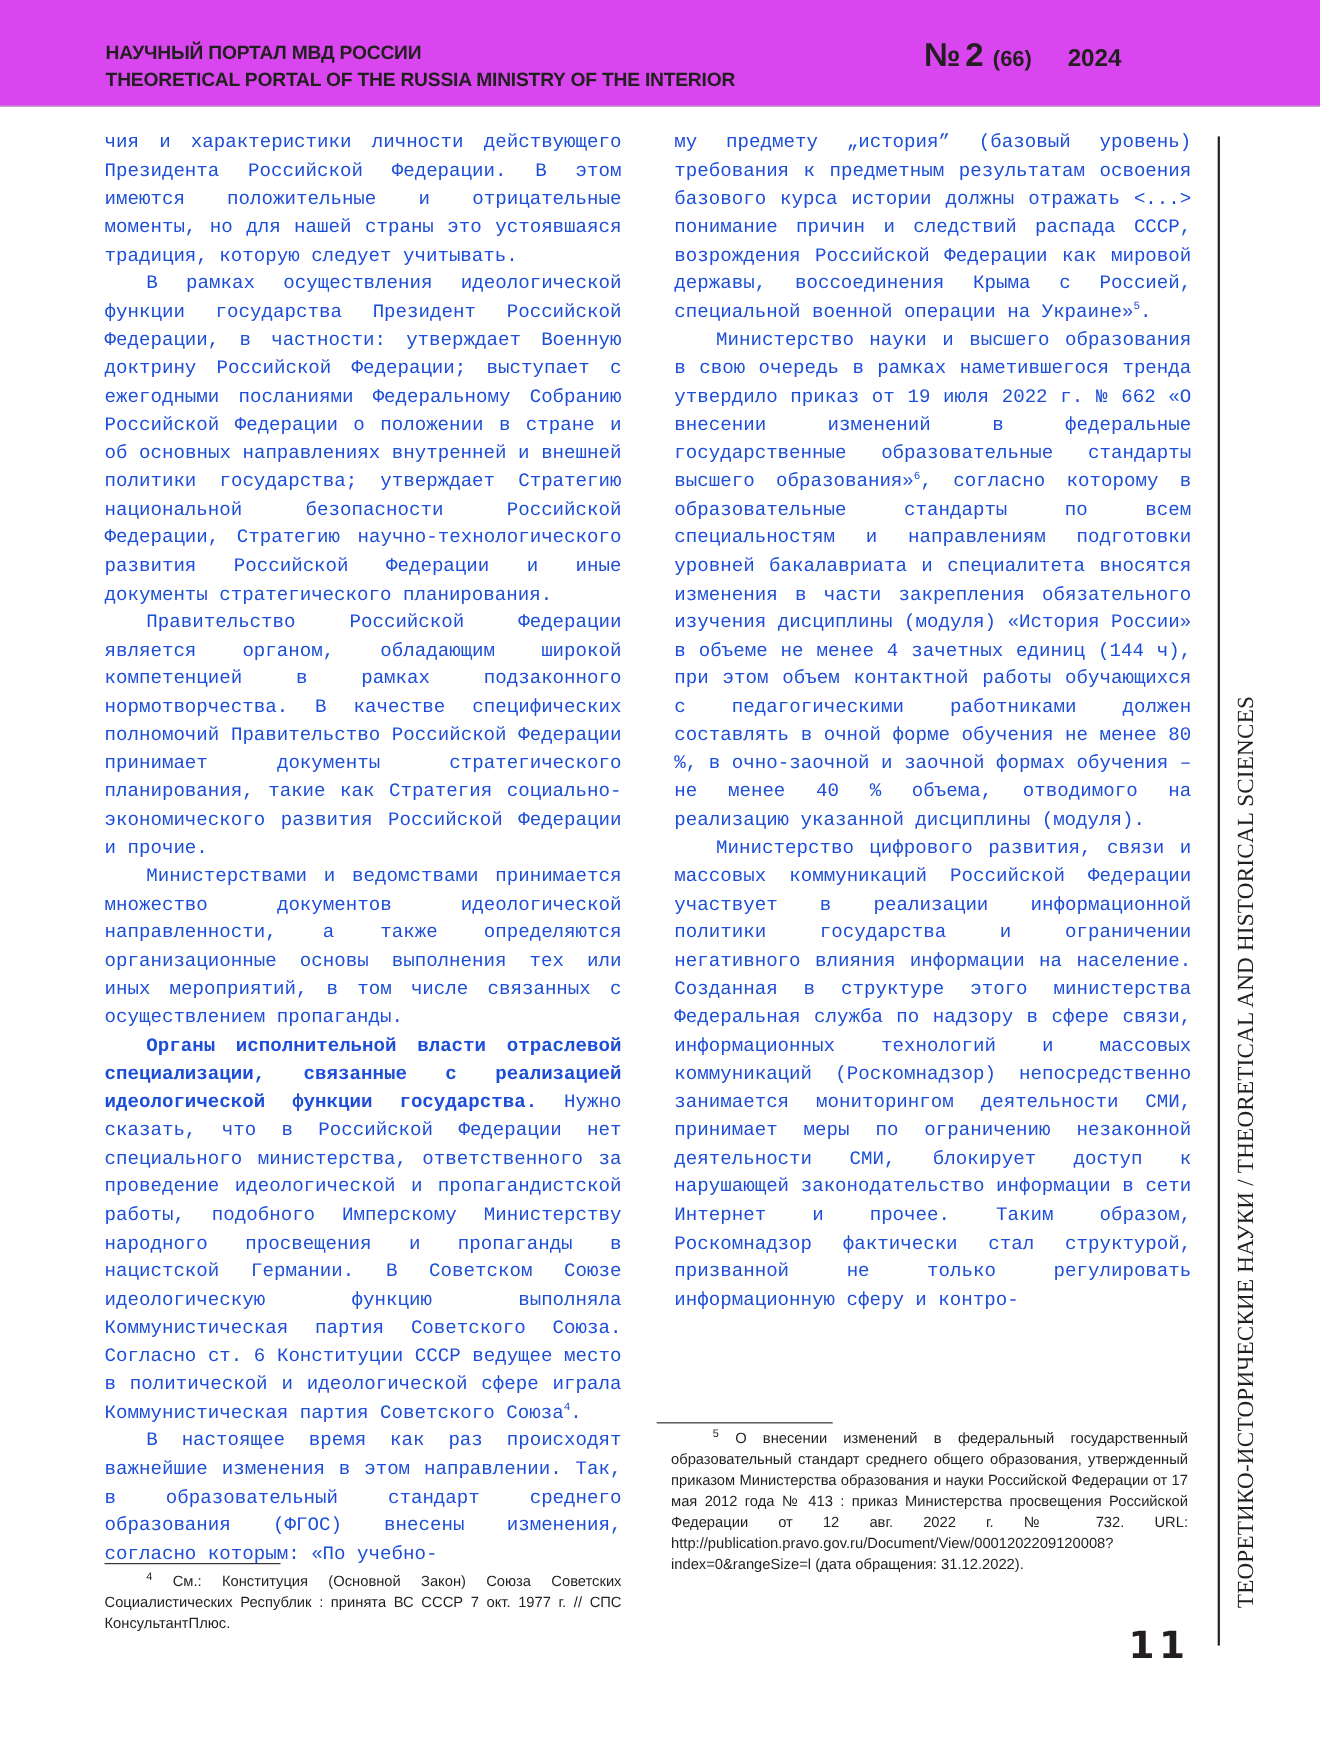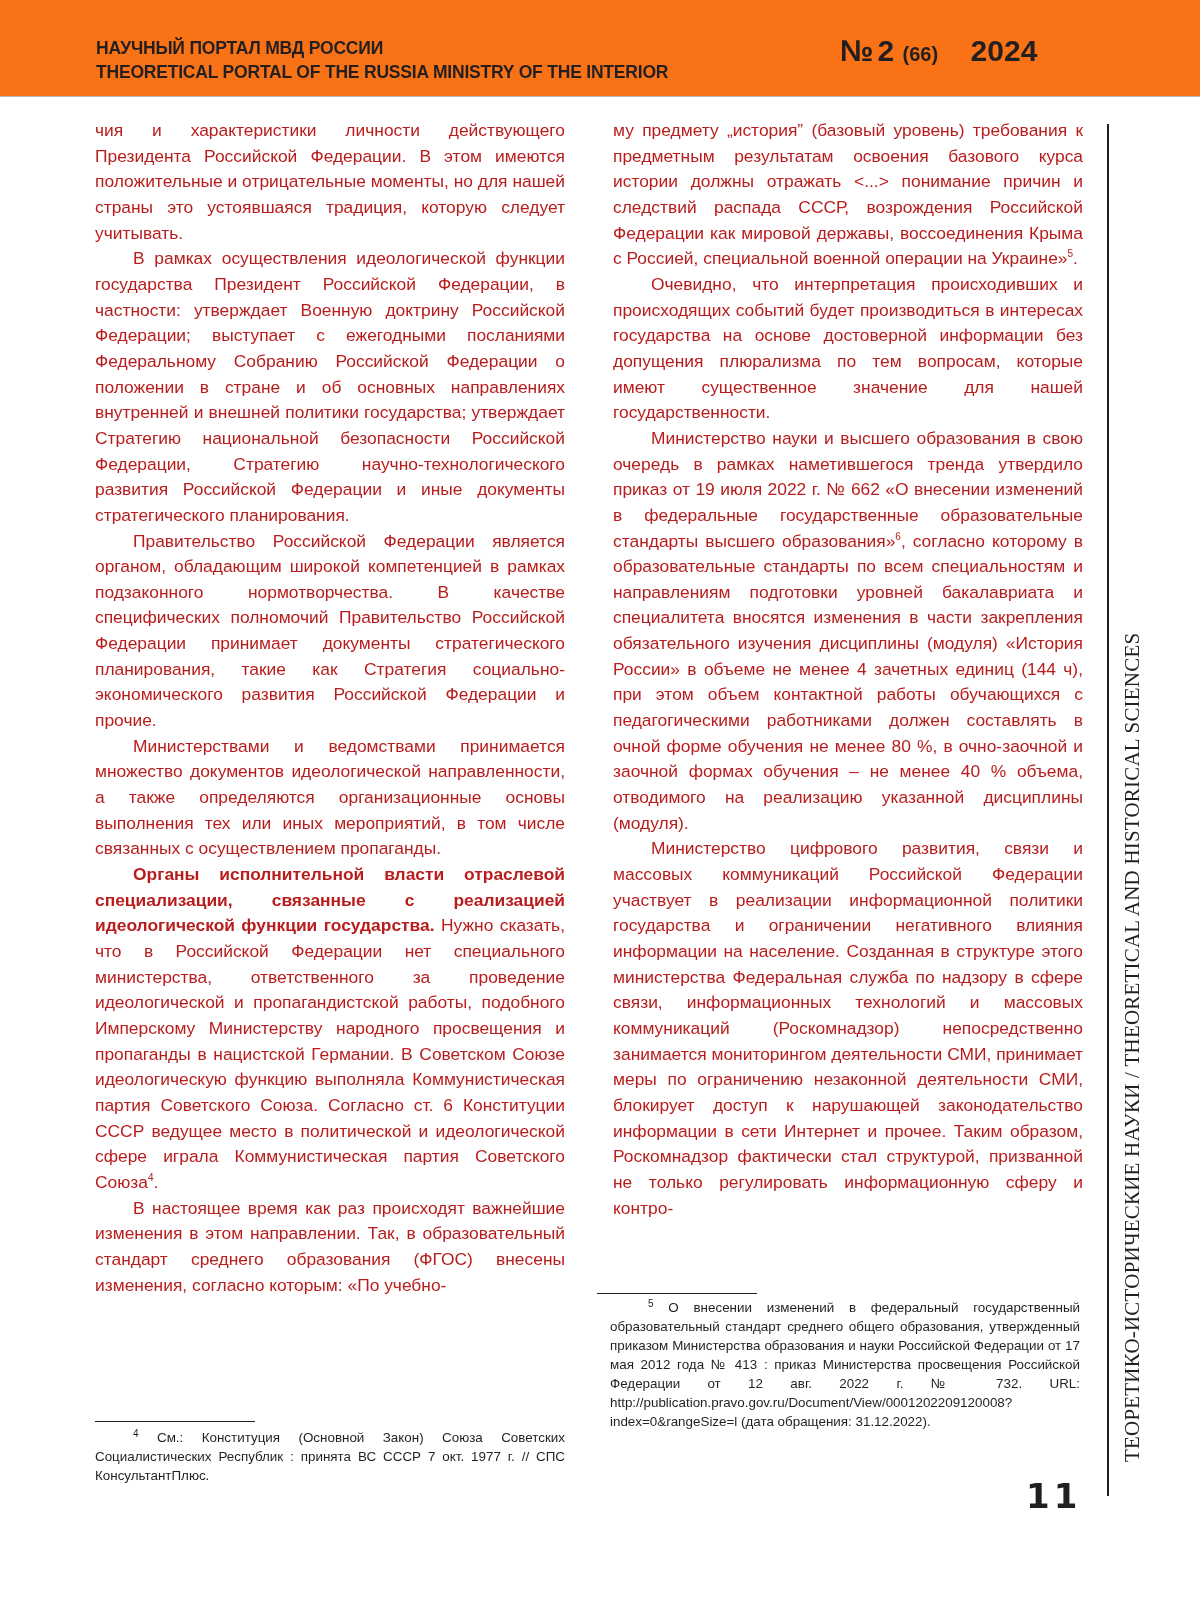--- a/index.html
+++ b/index.html
@@ -3,42 +3,43 @@
 <meta charset="utf-8">
 <style>
   html, body { margin: 0; padding: 0; }
   body {
     width: 1200px; height: 1599px; position: relative; overflow: hidden;
     background: #ffffff; color: #231f20;
     font-family: "Liberation Sans", sans-serif;
   }
   .header {
     position: absolute; left: 0; top: 0; width: 1200px; height: 96px;
-    background: #f97316; border-bottom: 1px solid #b8b9bb;
+    background: #d946ef; border-bottom: 1px solid #b8b9bb;
   }
   .journal-ru, .journal-en {
     position: absolute; left: 96px; font-weight: bold; color: #231f20;
     font-size: 17.5px; letter-spacing: -0.2px; white-space: nowrap;
     font-family: "Liberation Sans", sans-serif;
   }
   .journal-ru { top: 38px; }
   .journal-en { top: 62px; }
   .issue {
     position: absolute; left: 840px; top: 34px; white-space: nowrap;
     font-weight: bold; color: #231f20;
   }
   .issue .no { font-size: 30px; letter-spacing: -0.5px; }
   .issue .num { font-size: 30px; }
   .issue .paren { font-size: 20px; margin-left: 4px; }
-  .issue .year { font-size: 30px; margin-left: 28px; }
+  .issue .year { font-size: 22px; margin-left: 28px; }
 
   .col {
     position: absolute; top: 118px; width: 470px;
     font-size: 17.4px; line-height: 25.65px; text-align: justify;
-    color: #b91c1c;
+    color: #1d4ed8;
+    font-family: Liberation Mono, monospace;
   }
   .col-left { left: 95px; }
   .col-right { left: 613px; }
   .col p { margin: 0; text-indent: 0; }
   .col p.ind { text-indent: 38px; }
   .col b { font-weight: bold; }
   sup { font-size: 10px; line-height: 0; vertical-align: super; }
 
   .fn-rule {
     position: absolute; width: 160px; height: 1px; background: #231f20;
@@ -88,21 +89,20 @@
   <p class="ind">В настоящее время как раз происходят важнейшие изменения в этом направлении. Так, в образовательный стандарт среднего образования (ФГОС) внесены изменения, согласно которым: «По учебно-</p>
 </div>
 
 <div class="fn-rule" style="left:95px; top:1421px;"></div>
 <div class="fn" style="left:95px; top:1428px;">
   <p><sup>4</sup><span> См.: Конституция (Основной Закон) Союза Советских Социалистических Республик : принята ВС СССР 7 окт. 1977 г. // СПС КонсультантПлюс.</span></p>
 </div>
 
 <div class="col col-right">
   <p><span>му предмету „история” (базовый уровень) требования к предметным результатам освоения базового курса истории должны отражать &lt;...&gt; понимание причин и следствий распада СССР, возрождения Российской Федерации как мировой державы, воссоединения Крыма с Россией, специальной военной операции на Украине»</span><sup>5</sup><span>.</span></p>
-  <p class="ind">Очевидно, что интерпретация происходивших и происходящих событий будет производиться в интересах государства на основе достоверной информации без допущения плюрализма по тем вопросам, которые имеют существенное значение для нашей государственности.</p>
   <p class="ind"><span>Министерство науки и высшего образования в свою очередь в рамках наметившегося тренда утвердило приказ от 19 июля 2022 г. № 662 «О внесении изменений в федеральные государственные образовательные стандарты высшего образования»</span><sup>6</sup><span>, согласно которому в образовательные стандарты по всем специальностям и направлениям подготовки уровней бакалавриата и специалитета вносятся изменения в части закрепления обязательного изучения дисциплины (модуля) «История России» в объеме не менее 4 зачетных единиц (144 ч), при этом объем контактной работы обучающихся с педагогическими работниками должен составлять в очной форме обучения не менее 80 %, в очно-заочной и заочной формах обучения – не менее 40 % объема, отводимого на реализацию указанной дисциплины (модуля).</span></p>
   <p class="ind">Министерство цифрового развития, связи и массовых коммуникаций Российской Федерации участвует в реализации информационной политики государства и ограничении негативного влияния информации на население. Созданная в структуре этого министерства Федеральная служба по надзору в сфере связи, информационных технологий и массовых коммуникаций (Роскомнадзор) непосредственно занимается мониторингом деятельности СМИ, принимает меры по ограничению незаконной деятельности СМИ, блокирует доступ к нарушающей законодательство информации в сети Интернет и прочее. Таким образом, Роскомнадзор фактически стал структурой, призванной не только регулировать информационную сферу и контро-</p>
 </div>
 
 <div class="fn-rule" style="left:597px; top:1293px;"></div>
 <div class="fn" style="left:610px; top:1298px;">
   <p><sup>5</sup><span> О внесении изменений в федеральный государственный образовательный стандарт среднего общего образования, утвержденный приказом Министерства образования и науки Российской Федерации от 17 мая 2012 года № 413 : приказ Министерства просвещения Российской Федерации от 12 авг. 2022 г. № 732. URL: http://publication.pravo.gov.ru/Document/View/0001202209120008?index=0&amp;rangeSize=l (дата обращения: 31.12.2022).</span></p>
 </div>
 
 <div class="side-rule"></div>

